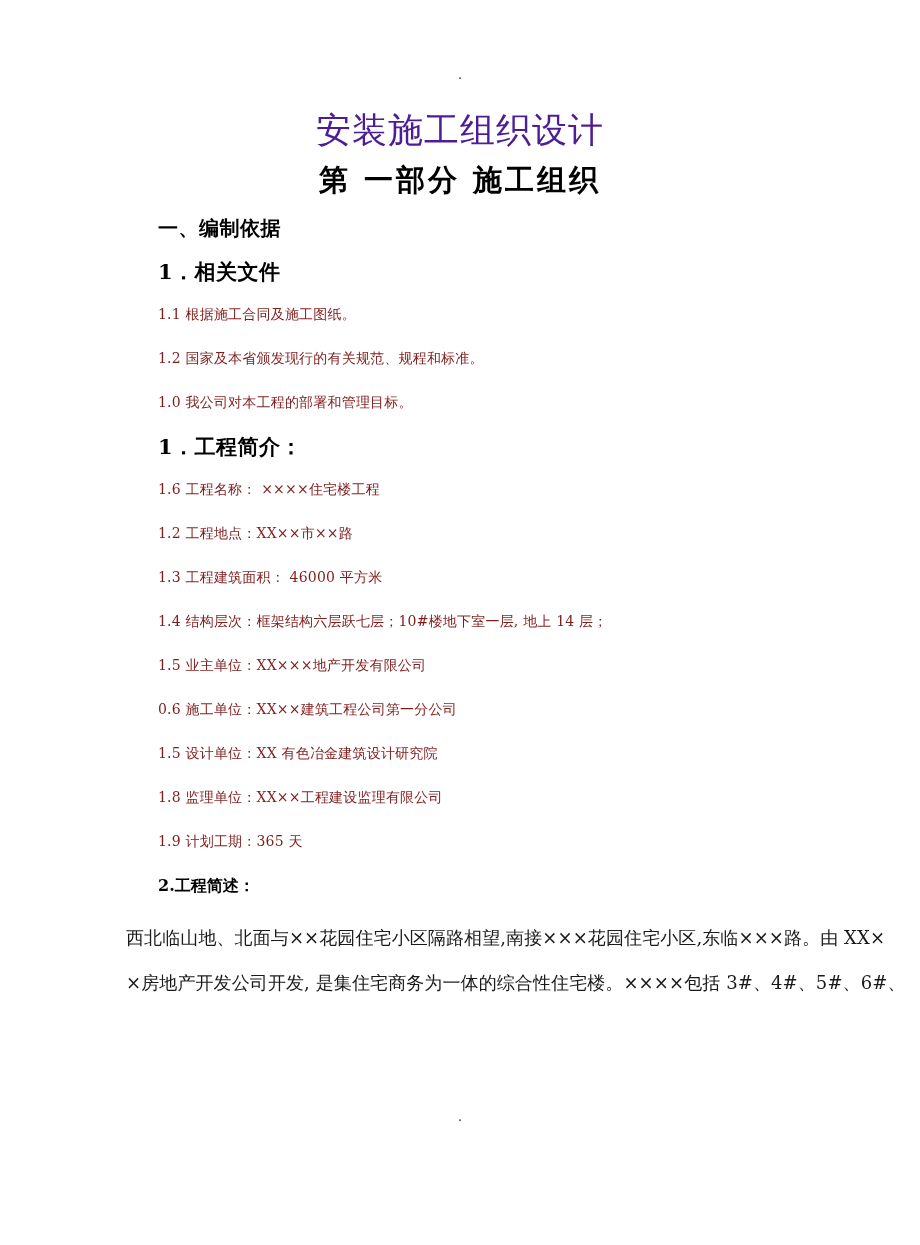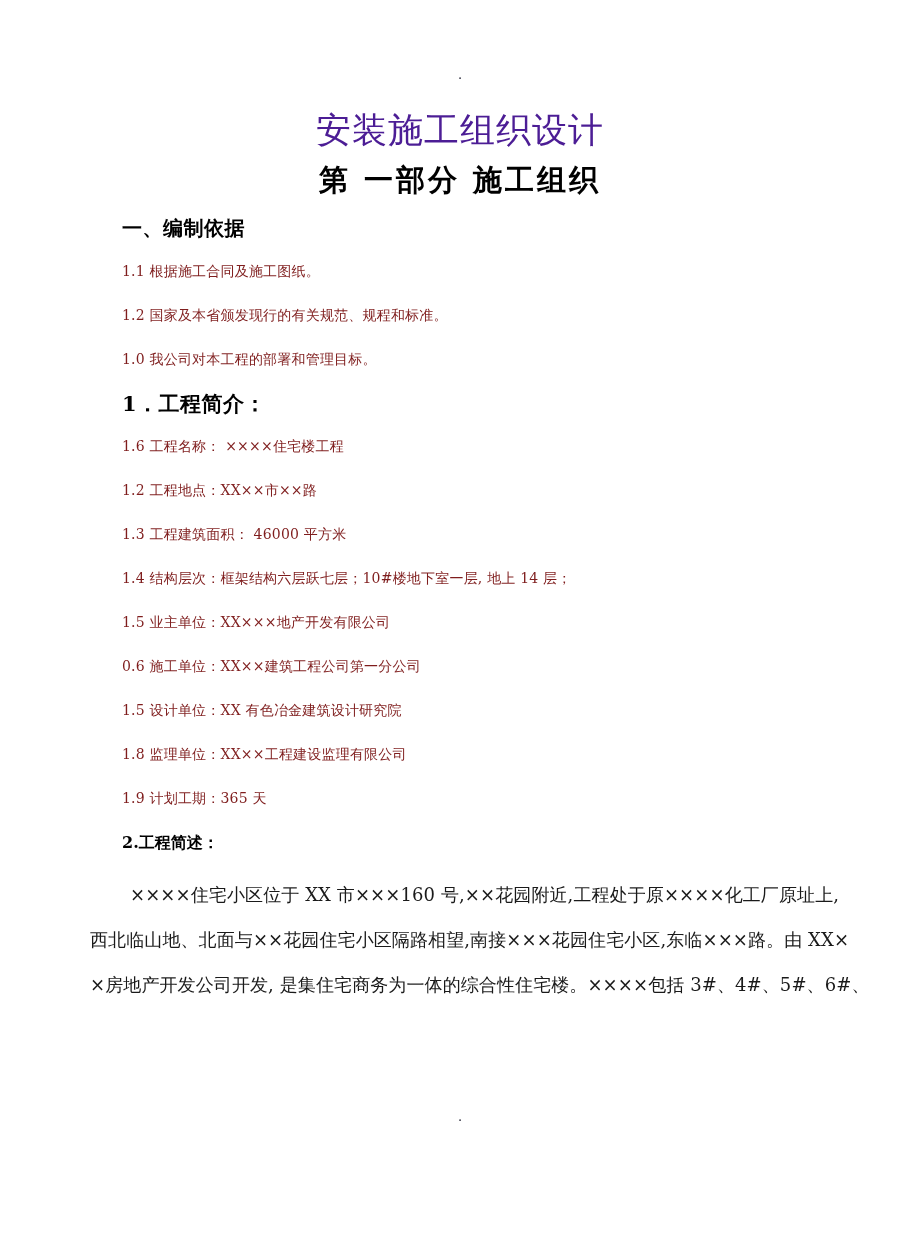--- a/index.html
+++ b/index.html
@@ -69,20 +69,21 @@
     line-height: 1.15;
     transform: scaleY(1.02);
   }
 
   
   .content {
     position: absolute;
     top: 212px;
     left: 0;
     width: 832px;
+    padding-left: 36px;
   }
 
   .h-level1 {
     margin: 0 0 0 122px;
     font-family: "DejaVu Sans", "Liberation Sans", sans-serif;
     font-size: 20px;
     font-weight: 700;
     color: #000000;
     line-height: 28px;
     letter-spacing: 0.5px;
@@ -145,20 +146,21 @@
 
   <div class="doc-title">安装施工组织设计</div>
 
   <div class="doc-subtitle">第 一部分  施工组织</div>
 
   <div class="content">
 
     <div>
       <div class="h-level1">一、编制依据</div>
 
+      <div class="h-level2">1．相关文件</div>
 
       <div class="item-line">1.1 根据施工合同及施工图纸。</div>
       <div class="item-line">1.2 国家及本省颁发现行的有关规范、规程和标准。</div>
       <div class="item-line">1.0  我公司对本工程的部署和管理目标。</div>
     </div>
 
     <div>
 
       <div class="h-level2">1．工程简介：</div>
 
@@ -170,21 +172,20 @@
       <div class="item-line">0.6 施工单位：XX××建筑工程公司第一分公司</div>
       <div class="item-line">1.5 设计单位：XX 有色冶金建筑设计研究院</div>
       <div class="item-line">1.8 监理单位：XX××工程建设监理有限公司</div>
       <div class="item-line">1.9 计划工期：365 天</div>
     </div>
 
     <div>
       <div class="h-level2 tight">2.工程简述：</div>
 
       <div class="para">
-        <span class="para-line first">××××住宅小区位于 XX 市×××160 号,××花园附近,工程处于原××××化工厂原址上,</span>
         <span class="para-line">西北临山地、北面与××花园住宅小区隔路相望,南接×××花园住宅小区,东临×××路。由 XX×</span>
         <span class="para-line">×房地产开发公司开发, 是集住宅商务为一体的综合性住宅楼。××××包括 3#、4#、5#、6#、</span>
       </div>
     </div>
 
   </div>
 
   <div class="edge-mark bottom">.</div>
 
 </div>

